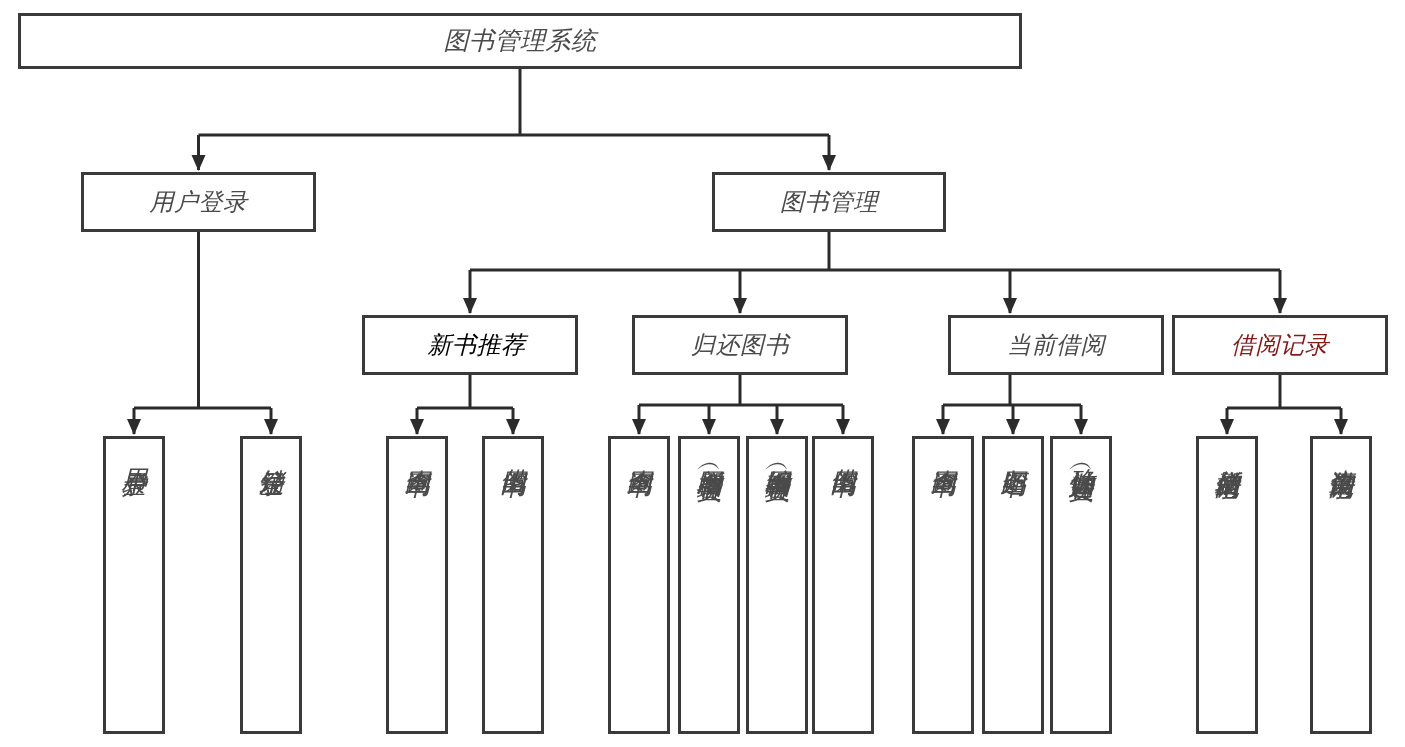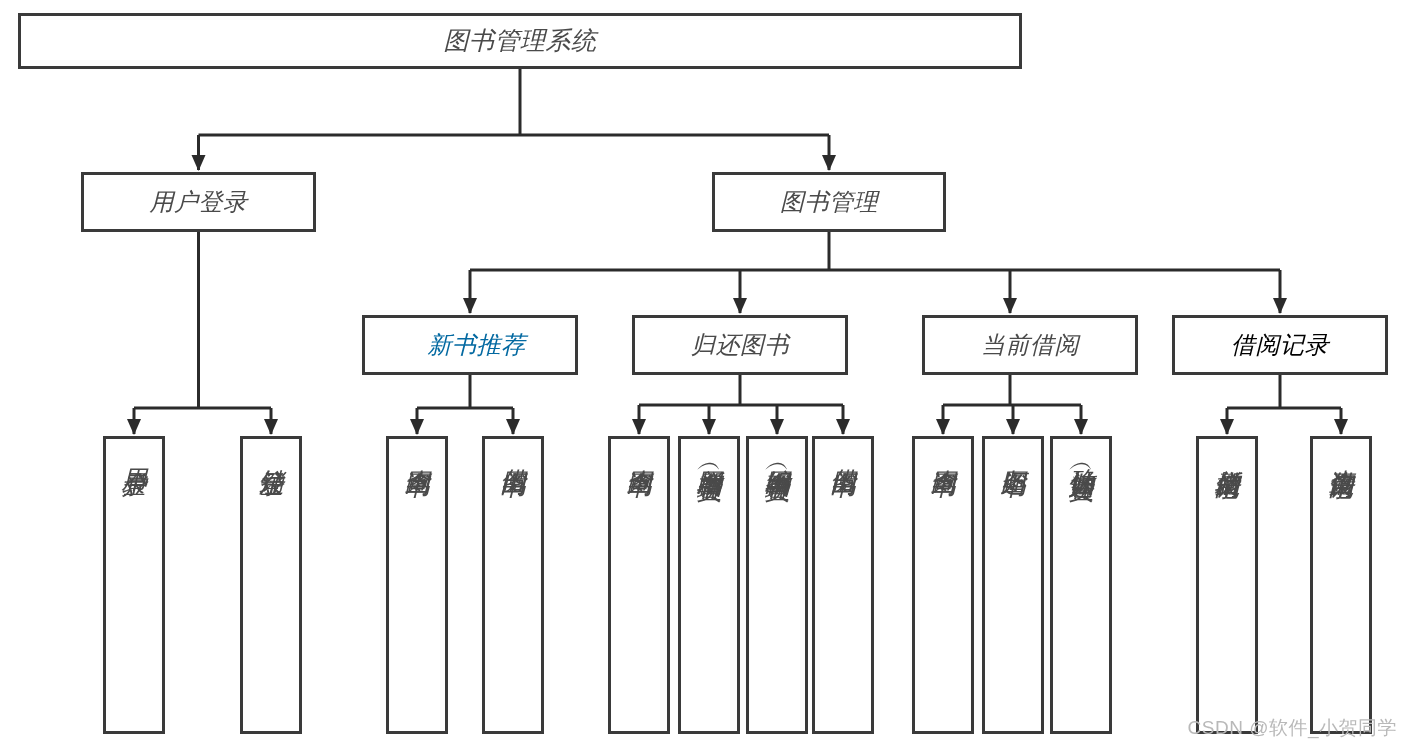--- a/index.html
+++ b/index.html
@@ -134,30 +134,30 @@
       <div class="node horizontal root" style="left: 18px; top: 13px; width: 1004px; height: 56px; border-color: rgb(58, 58, 58);">
         <span class="node-label" style="color: rgb(74, 74, 74);">图书管理系统</span>
       </div>
       <div class="node horizontal" style="left: 81px; top: 172px; width: 235px; height: 60px; border-color: rgb(58, 58, 58);">
         <span class="node-label" style="color: rgb(74, 74, 74);">用户登录</span>
       </div>
       <div class="node horizontal" style="left: 712px; top: 172px; width: 234px; height: 60px; border-color: rgb(58, 58, 58); justify-content: center;">
         <span class="node-label" style="color: rgb(74, 74, 74);">图书管理</span>
       </div>
       <div class="node horizontal" style="left: 362px; top: 315px; width: 216px; height: 60px; border-color: rgb(58, 58, 58);">
-        <span class="node-label" style="color: #0369a1; margin-left: 13px;">新书推荐</span>
+        <span class="node-label" style="color: #000000; margin-left: 13px;">新书推荐</span>
       </div>
       <div class="node horizontal" style="left: 632px; top: 315px; width: 216px; height: 60px; border-color: rgb(58, 58, 58);">
         <span class="node-label" style="color: rgb(74, 74, 74);">归还图书</span>
       </div>
-      <div class="node horizontal" style="left: 922px; top: 315px; width: 216px; height: 60px; border-color: rgb(58, 58, 58);">
+      <div class="node horizontal" style="left: 948px; top: 315px; width: 216px; height: 60px; border-color: rgb(58, 58, 58);">
         <span class="node-label" style="color: rgb(74, 74, 74);">当前借阅</span>
       </div>
       <div class="node horizontal" style="left: 1172px; top: 315px; width: 216px; height: 60px; border-color: rgb(58, 58, 58);">
-        <span class="node-label" style="color: #000000;">借阅记录</span>
+        <span class="node-label" style="color: #7f1d1d;">借阅记录</span>
       </div>
       <div class="node vertical" style="left: 103px; top: 436px; width: 62px; height: 298px; border-color: rgb(58, 58, 58);">
         <span class="node-label" style="color: rgb(74, 74, 74);">用户登录</span>
       </div>
       <div class="node vertical" style="left: 240px; top: 436px; width: 62px; height: 298px; border-color: rgb(58, 58, 58);">
         <span class="node-label" style="color: rgb(74, 74, 74);">注销登录</span>
       </div>
       <div class="node vertical" style="left: 386px; top: 436px; width: 62px; height: 298px; border-color: rgb(58, 58, 58);">
         <span class="node-label" style="color: rgb(74, 74, 74);">查询图书</span>
       </div>
@@ -185,14 +185,13 @@
       <div class="node vertical" style="left: 1050px; top: 436px; width: 62px; height: 298px; border-color: rgb(58, 58, 58);">
         <span class="node-label" style="color: rgb(74, 74, 74);">确认归还（管理员）</span>
       </div>
       <div class="node vertical" style="left: 1196px; top: 436px; width: 62px; height: 298px; border-color: rgb(58, 58, 58);">
         <span class="node-label" style="color: rgb(74, 74, 74);">新增借阅记录</span>
       </div>
       <div class="node vertical" style="left: 1310px; top: 436px; width: 62px; height: 298px; border-color: rgb(58, 58, 58);">
         <span class="node-label" style="color: rgb(74, 74, 74);">查询借阅记录</span>
       </div>
     </div>
-  <div id="watermark">CSDN @软件_小贺同学</div>
 </div>
 
 </body></html>

